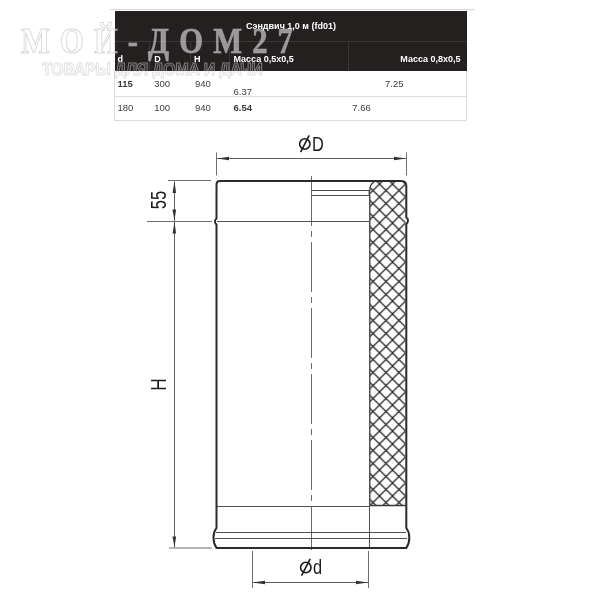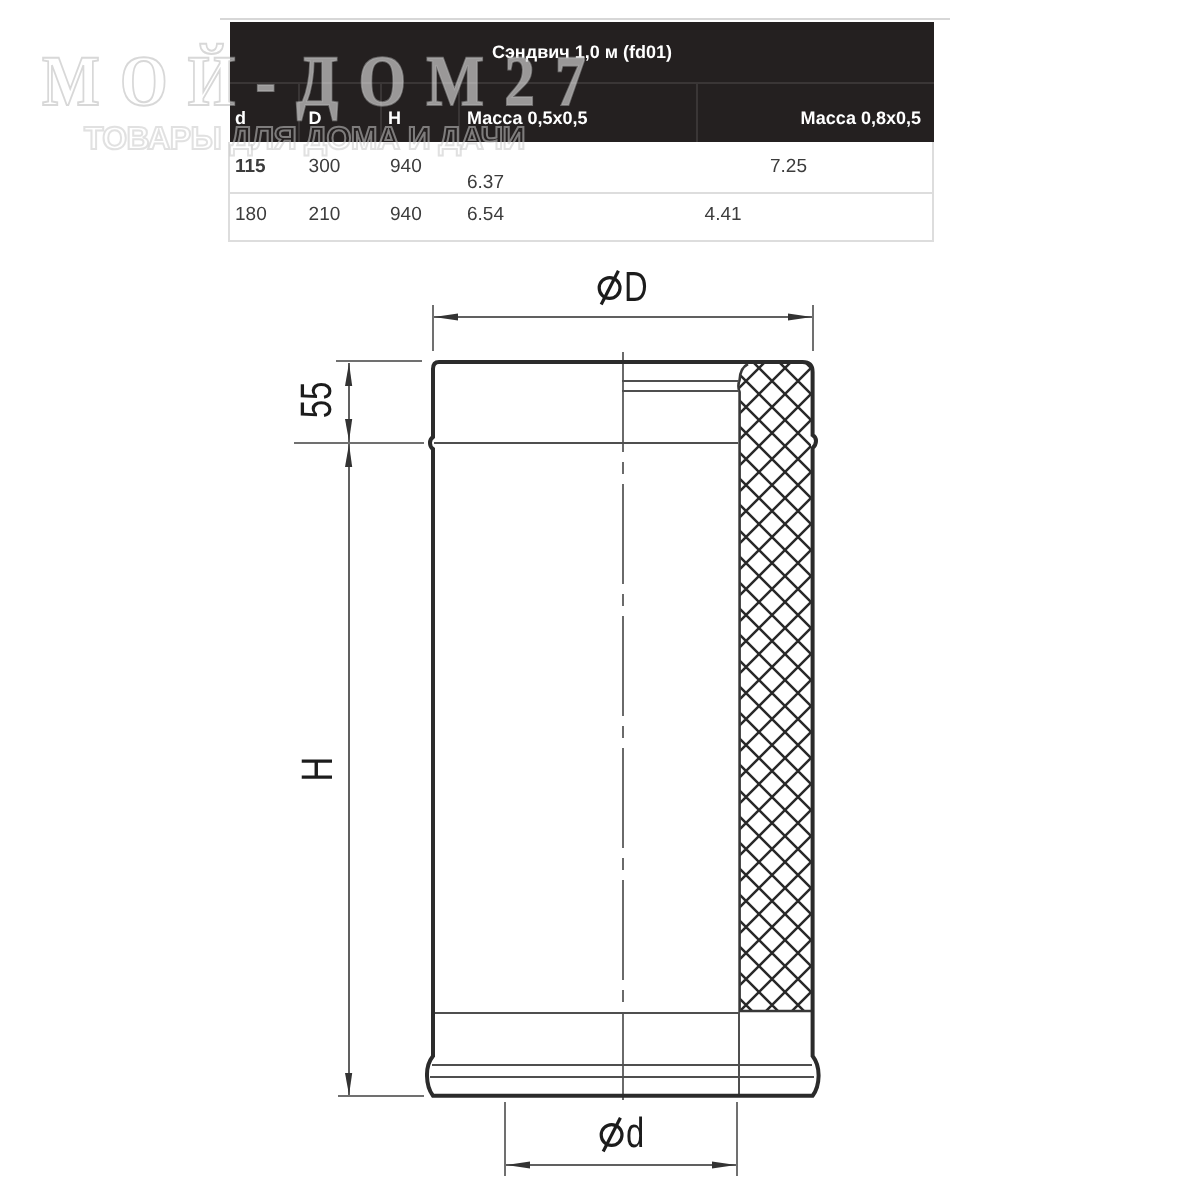--- a/index.html
+++ b/index.html
@@ -41,24 +41,24 @@
   <div class="abs" style="left:114px;top:96px;width:353px;height:1px;background:#dddddd;"></div>
   <div class="abs" style="left:114px;top:120px;width:353px;height:1px;background:#dddddd;"></div>
 
   <div class="celld" style="left:117.5px;top:79.4px;font-weight:bold;">115</div>
   <div class="celld" style="left:154.3px;top:79.4px;">300</div>
   <div class="celld" style="left:195px;top:79.4px;">940</div>
   <div class="celld" style="left:233.5px;top:87px;">6.37</div>
   <div class="celld" style="left:365px;top:79.4px;margin-left:20px;">7.25</div>
 
   <div class="celld" style="left:117.5px;top:103.4px;">180</div>
-  <div class="celld" style="left:154.3px;top:103.4px;">210</div>
+  <div class="celld" style="left:154.3px;top:103.4px;">100</div>
   <div class="celld" style="left:195px;top:103.4px;">940</div>
-  <div class="celld" style="left:233.5px;top:103.4px;">6.54</div>
-  <div class="celld" style="left:352.3px;top:103.4px;">4.41</div>
+  <div class="celld" style="left:233.5px;top:103.4px;font-weight:bold;">6.54</div>
+  <div class="celld" style="left:352.3px;top:103.4px;">7.66</div>
 </div>
 
 <svg class="abs" style="left:0;top:0;" width="600" height="600" viewBox="0 0 600 600">
   <defs>
     <pattern id="xhatch" width="13" height="13" patternUnits="userSpaceOnUse" patternTransform="translate(2.5,2)">
       <path d="M0,0 L13,13 M13,0 L0,13" stroke="#282828" stroke-width="1.25" fill="none"></path>
     </pattern>
   </defs>
 
   <g stroke="#1c1c1c" fill="none" stroke-width="1.6">

